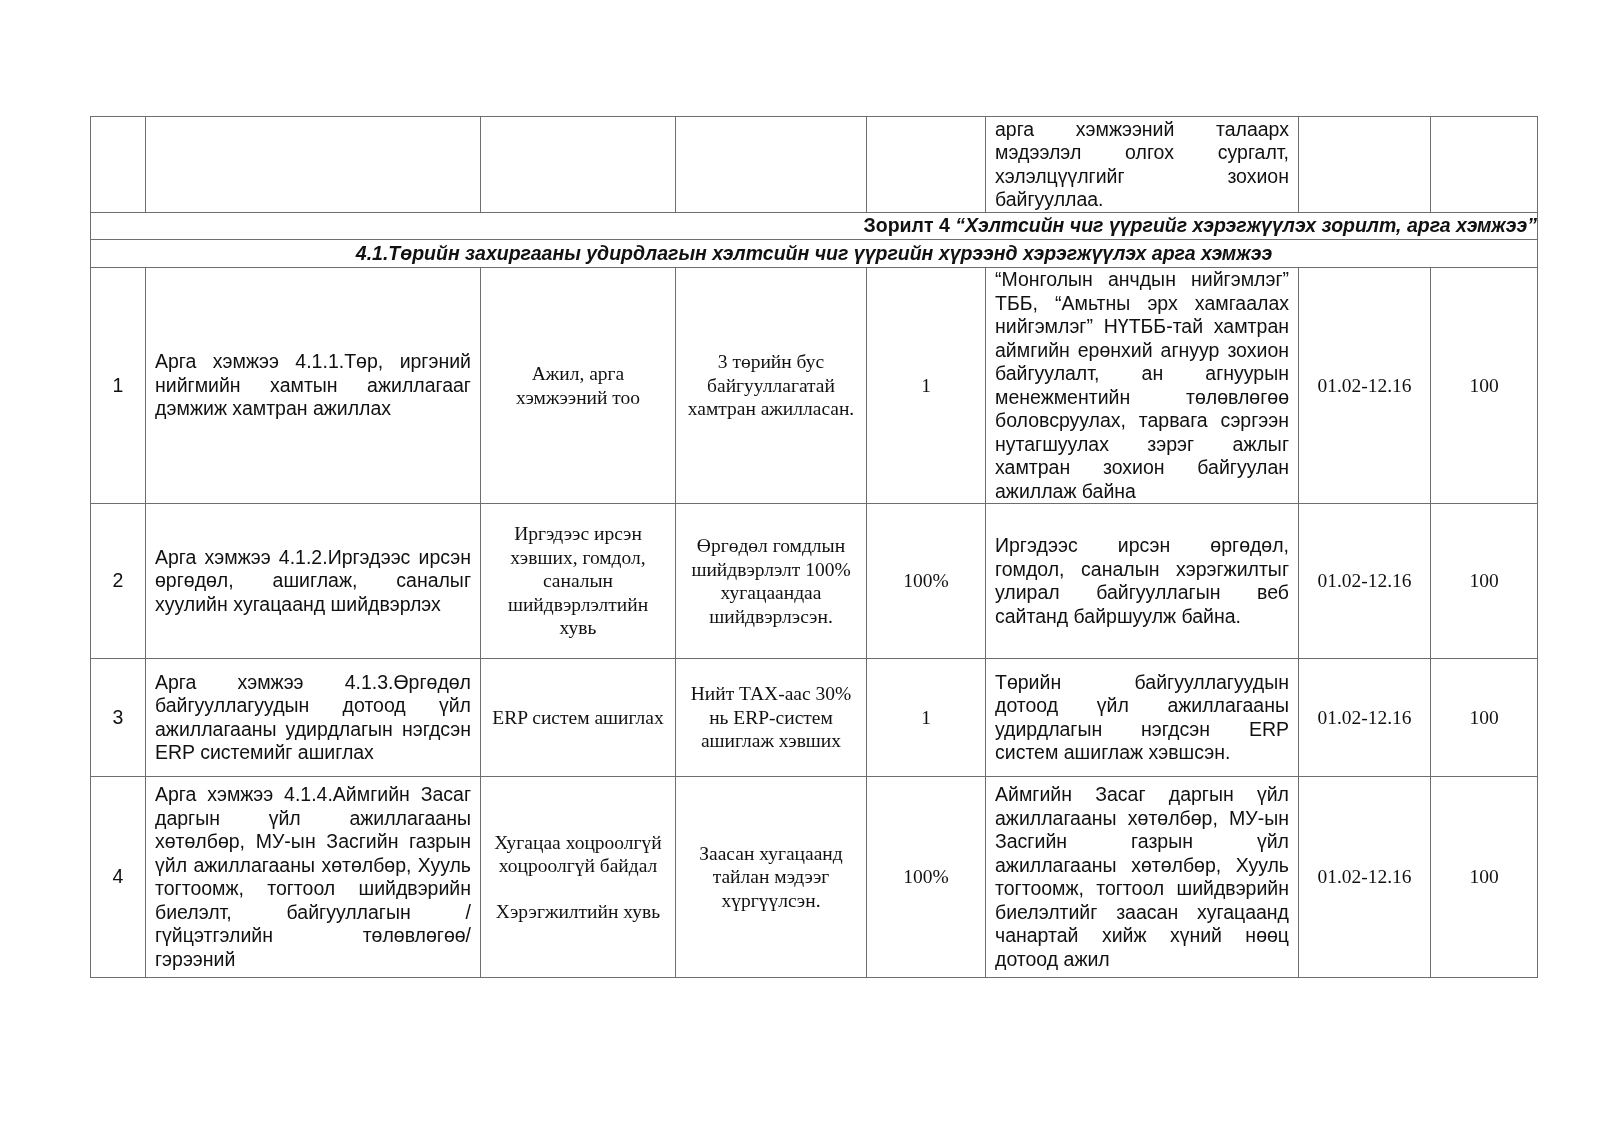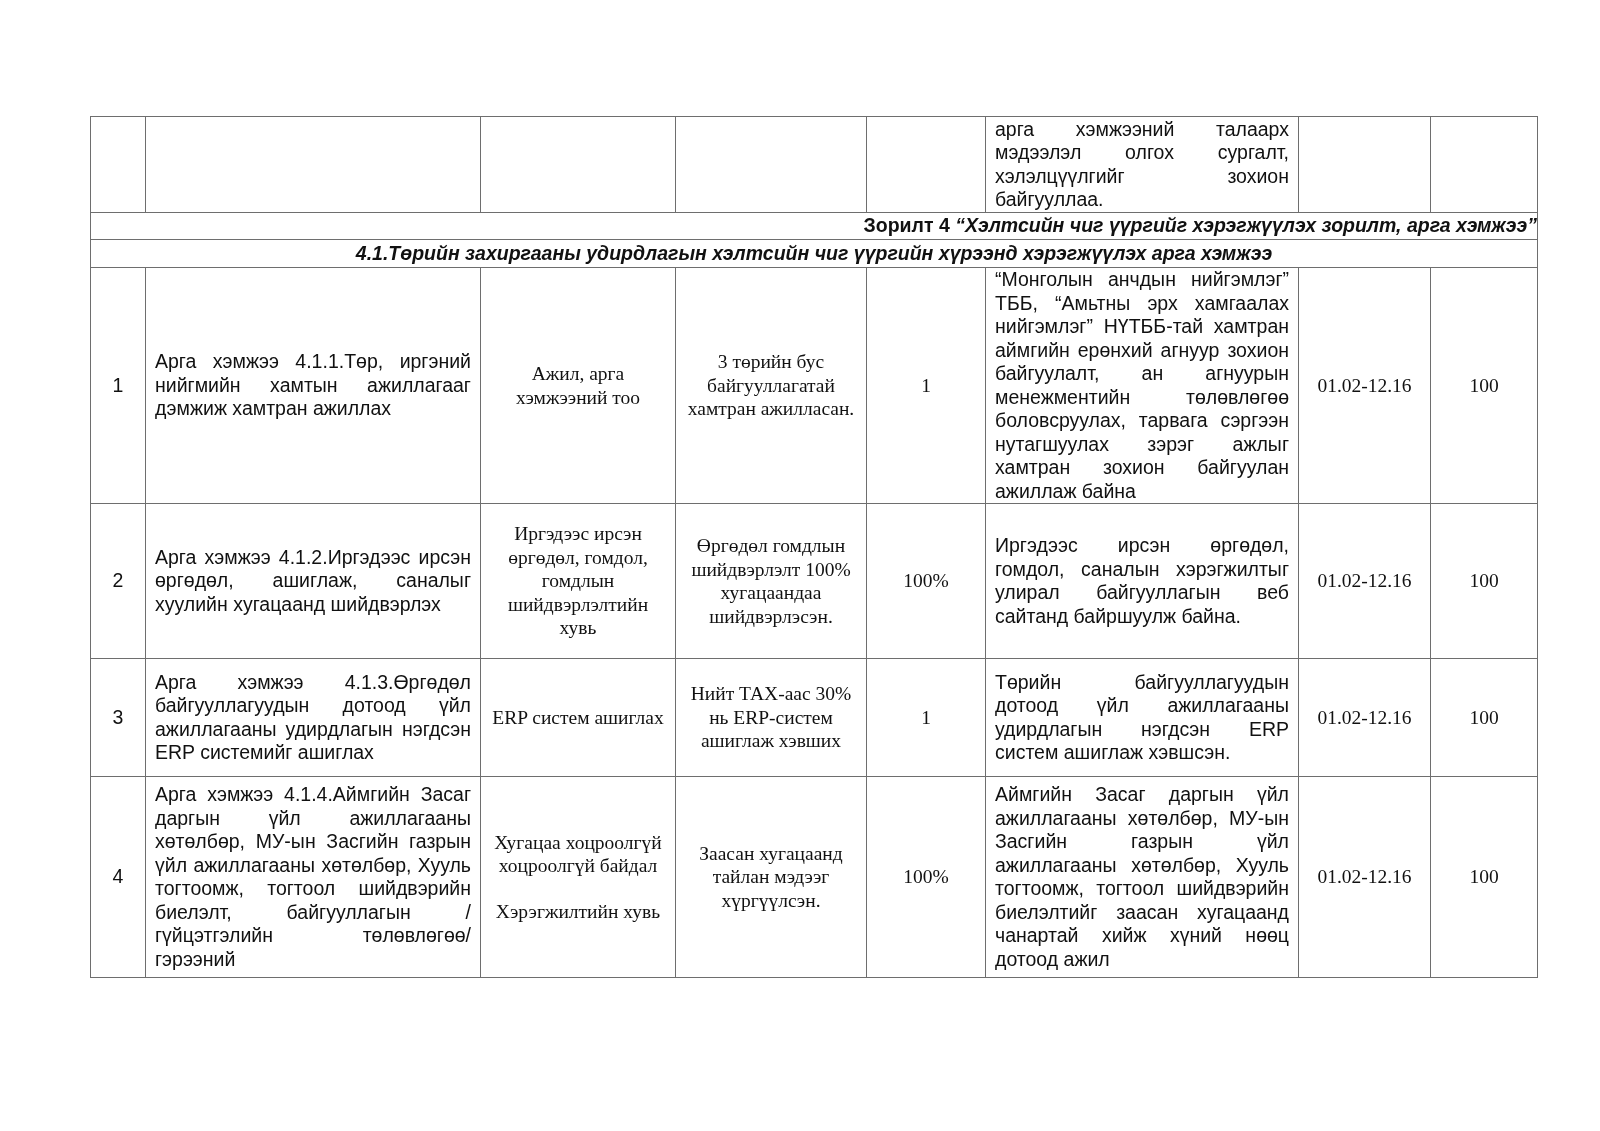--- a/index.html
+++ b/index.html
@@ -60,21 +60,21 @@
     <td class="c">3 төрийн бус байгууллагатай хамтран ажилласан.</td>
     <td class="c">1</td>
     <td class="j">“Монголын анчдын нийгэмлэг” ТББ, “Амьтны эрх хамгаалах нийгэмлэг” НҮТББ-тай хамтран аймгийн ерөнхий агнуур зохион байгуулалт, ан агнуурын менежментийн төлөвлөгөө боловсруулах, тарвага сэргээн нутагшуулах зэрэг ажлыг хамтран зохион байгуулан ажиллаж байна</td>
     <td class="c">01.02-12.16</td>
     <td class="c">100</td>
   </tr>
 
   <tr style="height:155px">
     <td class="num">2</td>
     <td class="j">Арга хэмжээ 4.1.2.Иргэдээс ирсэн өргөдөл, ашиглаж, саналыг хуулийн хугацаанд шийдвэрлэх</td>
-    <td class="c">Иргэдээс ирсэн өргөдөл, гомдол, гомдлын шийдвэрлэлтийн хувь</td>
+    <td class="c">Иргэдээс ирсэн хэвших, гомдол, саналын шийдвэрлэлтийн хувь</td>
     <td class="c">Өргөдөл гомдлын шийдвэрлэлт 100% хугацаандаа шийдвэрлэсэн.</td>
     <td class="c">100%</td>
     <td class="j">Иргэдээс ирсэн өргөдөл, гомдол, саналын хэрэгжилтыг улирал байгууллагын веб сайтанд байршуулж байна.</td>
     <td class="c">01.02-12.16</td>
     <td class="c">100</td>
   </tr>
 
   <tr style="height:118px">
     <td class="num">3</td>
     <td class="j">Арга хэмжээ 4.1.3.Өргөдөл байгууллагуудын дотоод үйл ажиллагааны удирдлагын нэгдсэн ERP системийг ашиглах</td>

